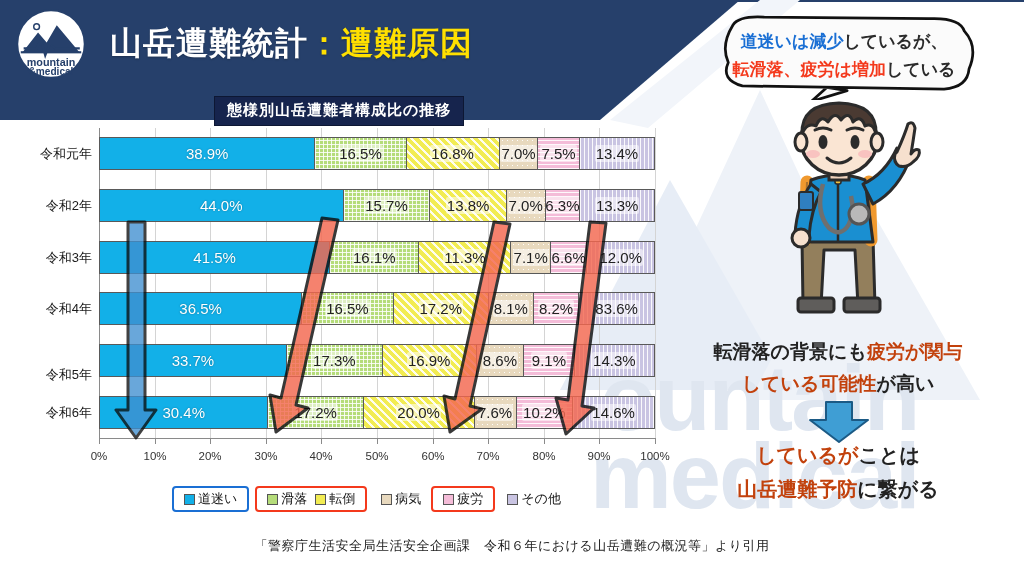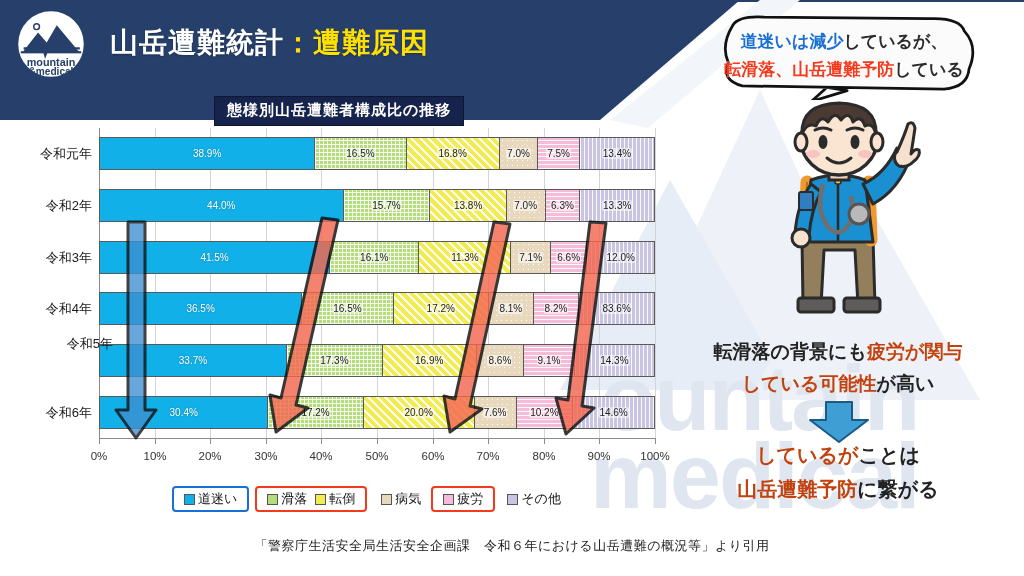--- a/index.html
+++ b/index.html
@@ -27,21 +27,21 @@
   #header{
     position:absolute;left:0;top:0;width:1024px;height:88px;z-index:3;
     overflow:visible;
   }
   #header-bg{position:absolute;left:0;top:0;}
   #logo{
     position:absolute;left:14px;top:8px;width:74px;height:72px;z-index:4;
   }
   #title{
     position:absolute;left:110px;top:12px;z-index:4;
-    font-size:28px;font-weight:bold;line-height:62px;
+    font-size:32px;font-weight:bold;line-height:62px;
     white-space:nowrap;letter-spacing:1px;
     text-shadow:0 1px 2px rgba(0,0,0,.25);
   }
   .t-white{color:#ffffff;}
   .t-yellow{color:#ffe000;}
 
   
   #chart-title{
     position:absolute;left:214px;top:96px;
     background:#16244d;color:#ffffff;
@@ -65,21 +65,21 @@
   }
   .bar-row{
     position:absolute;left:0;width:556px;height:33px;
     border:1px solid #595959;box-sizing:border-box;display:flex;
     background:#fff;
   }
   .seg{
     position:relative;height:100%;box-sizing:border-box;
     display:flex;align-items:center;justify-content:center;
     border-right:1px solid #595959;
-    font-size:10px;color:#222;overflow:hidden;
+    font-size:15px;color:#222;overflow:hidden;
   }
   .seg:last-child{border-right:none;}
   .seg .lbl{
     position:relative;z-index:2;
     background:rgba(255,255,255,.55);border-radius:2px;padding:0 1px;
     white-space:nowrap;
   }
   .seg.s0 .lbl{color:#ffffff;background:rgba(0,0,0,0.0);text-shadow:0 0 2px rgba(0,0,0,.35);}
 
   
@@ -354,21 +354,21 @@
     <div class="tickmark" style="left: 544px;"></div>
     <div class="tick-label" style="left: 544px; top: 322px;">80%</div>
     <div class="tickmark" style="left: 599px;"></div>
     <div class="tick-label" style="left: 599px; top: 322px;">90%</div>
     <div class="tickmark" style="left: 655px;"></div>
     <div class="tick-label" style="left: 655px; top: 322px;">100%</div>
     <div class="cat-label" style="top: 16.5px;">令和元年</div>
     <div class="cat-label" style="top: 68.5px;">令和2年</div>
     <div class="cat-label" style="top: 120.5px;">令和3年</div>
     <div class="cat-label" style="top: 171.5px;">令和4年</div>
-    <div class="cat-label" style="top: 207px; padding-left: 21px;">令和5年</div>
+    <div class="cat-label" style="top: 238px;">令和5年</div>
     <div class="cat-label" style="top: 275.5px;">令和6年</div>
   </div>
 
 <div id="legend">
     <div class="lg-box hl-blue">
       <div class="lg-item">
         <span class="lg-swatch" style="background: rgb(18, 176, 232);"></span>
         <span>道迷い</span>
       </div>
     </div>
@@ -421,21 +421,21 @@
   </g>
 </svg>
 
 <svg id="bubble" viewBox="0 0 344 110">
   <path d="M30 14 Q14 40 24 62 Q14 84 42 92 L300 96 Q330 94 332 70 Q344 42 326 22
            Q320 4 280 6 L70 4 Q38 2 30 14 Z
            M150 94 L130 112 L176 98 Z" fill="#fbfbfb" stroke="#111111" stroke-width="3.5" stroke-linejoin="round"></path>
 </svg>
 <div id="bubble-text">
   <div><span class="b-blue">道迷いは減少</span><span class="b-dark">しているが、</span></div>
-  <div><span class="b-red">転滑落、山岳遭難予防</span><span class="b-dark">している</span></div>
+  <div><span class="b-red">転滑落、疲労は増加</span><span class="b-dark">している</span></div>
 </div>
 
 <svg id="character" width="190" height="238" viewBox="0 0 190 238">
 
   <path d="M57 138 L128 138 L130 206 L113 206 L110 150 L79 150 L76 206 L58 206 Z" fill="#937f5c" stroke="#2b2b2b" stroke-width="3" stroke-linejoin="round"></path>
   <rect x="53" y="198" width="36" height="14" rx="3" fill="#5f5d5b" stroke="#2b2b2b" stroke-width="3"></rect>
   <rect x="99" y="198" width="36" height="14" rx="3" fill="#5f5d5b" stroke="#2b2b2b" stroke-width="3"></rect>
 
   <path d="M62 82 L60 140 M124 82 L126 140" stroke="#f0992e" stroke-width="13" stroke-linecap="round"></path>
   <path d="M62 82 L60 140 M124 82 L126 140" stroke="#2b2b2b" stroke-width="2" fill="none" opacity=".35"></path>

